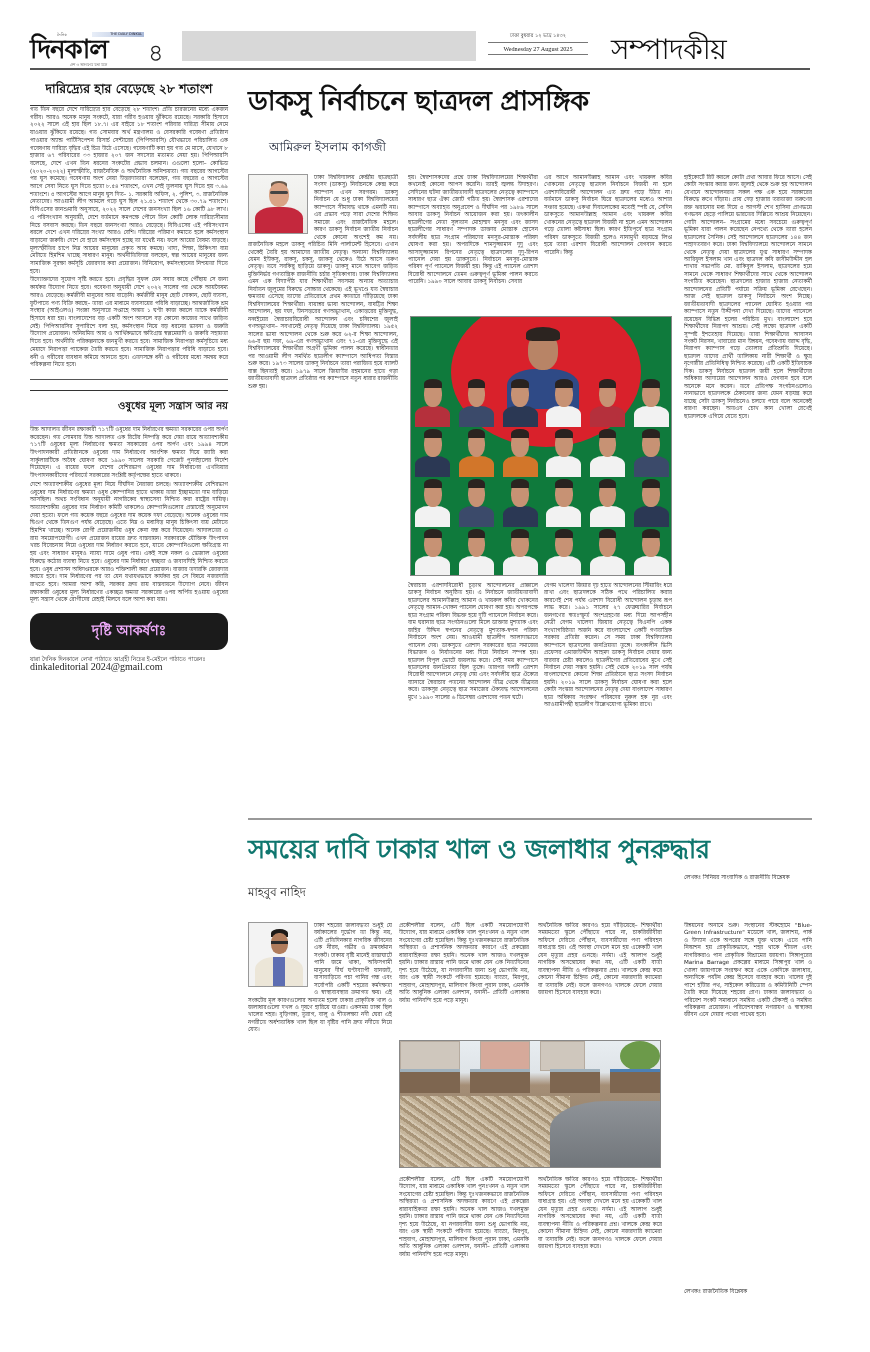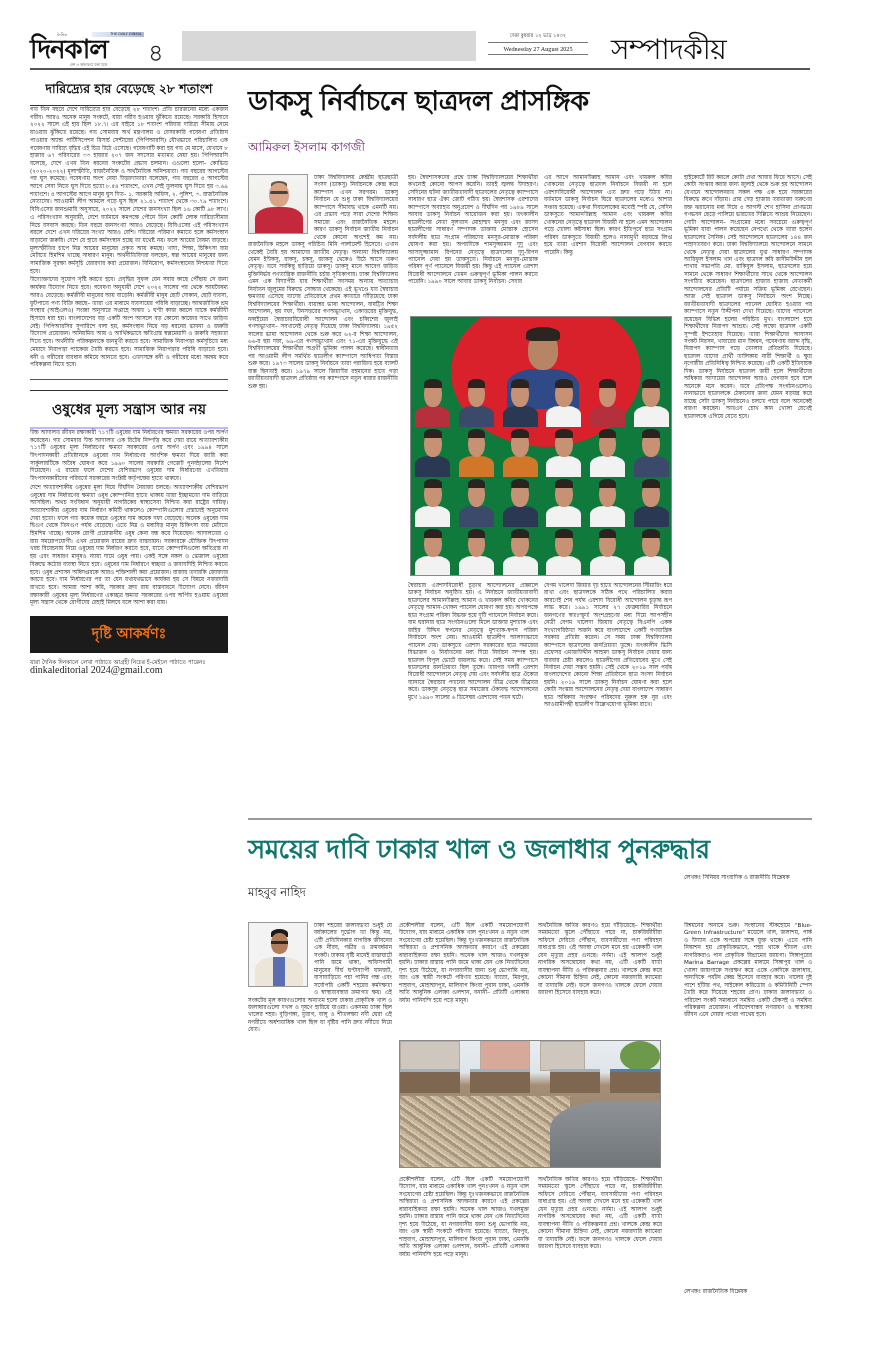--- a/index.html
+++ b/index.html
@@ -21,30 +21,30 @@
     .section-title { position: absolute; left: 561px; top: 0; font-family: "DejaVu Serif", serif; font-size: 28px; color: #111; letter-spacing: -0.5px; margin-left: 20px; }
     .mast-rule { position: absolute; left: 30px; top: 68px; width: 780px; height: 1.5px; background: #555; }
 
     
     .leftcol { position: absolute; left: 30px; top: 74px; width: 198px; }
     .lc-headline { font-size: 12.5px; font-weight: bold; text-align: center; padding: 6px 0 5px; border-bottom: 1px solid #333; }
     .lc-sub { font-size: 9px; text-align: center; padding: 4px 0 4px; border-bottom: 1.5px solid #333; margin-bottom: 6px; }
     .lc-body { font-size: 5.6px; line-height: 7.7px; text-align: justify; color: #222; }
     .lc-body p { margin-bottom: 1px; }
     .lc-rule { height: 1px; background: #555; margin: 10px 0 0; }
-    .lc-headline2 { font-size: 14px; font-weight: bold; text-align: center; padding: 7px 0 5px; border-bottom: 2px solid #c4b5fd; border-top: 1px solid #333; }
+    .lc-headline2 { font-size: 10px; font-weight: bold; text-align: right; padding: 7px 0 5px; border-bottom: 6px solid #c4b5fd; border-top: 1px solid #333; }
     .lc-sub2 { font-size: 10.5px; text-align: center; padding: 5px 0 6px; border-bottom: 1.5px solid #333; margin-bottom: 8px; }
-    .attention { background: #1b1b1b; color: #f97316; font-size: 14px; font-weight: bold; text-align: center; padding: 6px 4px 7px; margin-top: 9px; }
+    .attention { background: #1b1b1b; color: #f0abfc; font-size: 14px; font-weight: bold; text-align: center; padding: 6px 4px 7px; margin-top: 9px; border-radius: 11px; }
     .attention-note { font-size: 5.8px; line-height: 8px; color: #222; margin-top: 5px; }
     .attention-note .email { font-family: "Liberation Serif", serif; font-size: 10px; }
 
     
     .a1 { position: absolute; left: 248px; top: 84px; width: 564px; }
     .a1-title { font-size: 27px; font-weight: bold; letter-spacing: -0.5px; line-height: 34px; color: #111; }
-    .a1-byline { font-size: 12px; margin-top: 20px; color: #701a75; }
+    .a1-byline { font-size: 12px; margin-top: 20px; color: #0f172a; margin-left: 21px; }
     .a1-cols { position: absolute; top: 90px; left: 0; width: 564px; }
     .col { position: absolute; font-size: 5.6px; line-height: 7.45px; text-align: justify; color: #222; overflow: hidden; }
     .author-photo { float: left; width: 60px; height: 60px; margin: 0 6px 3px 0; border: 1px solid #999; position: relative; overflow: hidden; background: linear-gradient(180deg,#f4f4f2 0%, #efefec 55%, #e8e6e2 100%); }
     .author-photo .face { position: absolute; left: 20px; top: 8px; width: 20px; height: 24px; border-radius: 45%; background: #d9a385; }
     .author-photo .hair { position: absolute; left: 22px; top: 6px; width: 16px; height: 6px; border-radius: 50% 50% 0 0; background: #6a5a4c; }
     .author-photo .glasses { position: absolute; left: 21px; top: 16px; width: 18px; height: 3px; background: #444; border-radius: 2px; }
     .author-photo .shirt { position: absolute; left: 6px; top: 32px; width: 48px; height: 28px; border-radius: 40% 40% 0 0; background: #c4283d; }
     .group-photo { position: absolute; left: 162px; top: 142px; width: 262px; height: 260px; border: 1px solid #888; overflow: hidden; background: #0f7a3c; }
     .group-photo .red-disc { position: absolute; left: 40px; top: -20px; width: 190px; height: 150px; border-radius: 50%; background: #d9212b; }
     .group-photo .people { position: absolute; left: 0; top: 60px; width: 262px; height: 200px; display: grid; grid-template-columns: repeat(6, 1fr); grid-template-rows: repeat(4, 1fr); gap: 0; }

